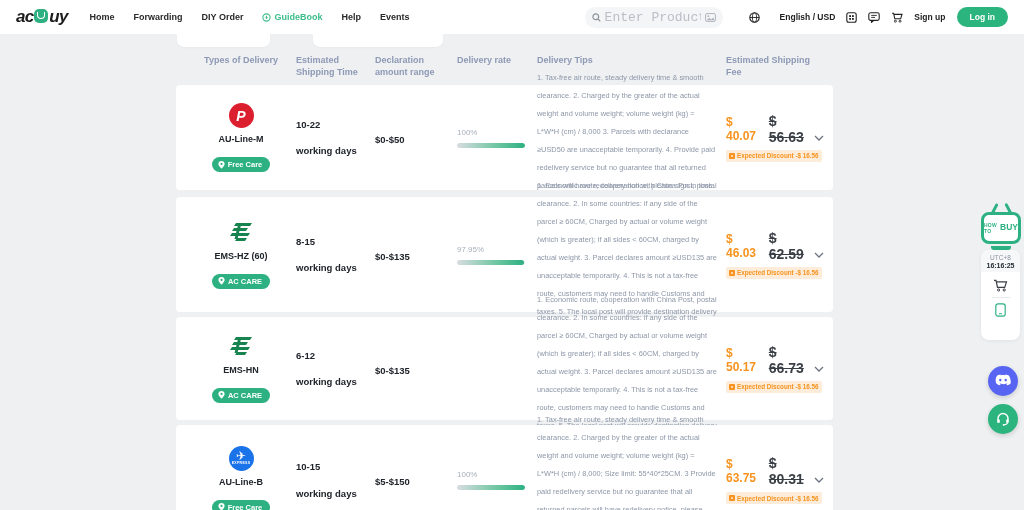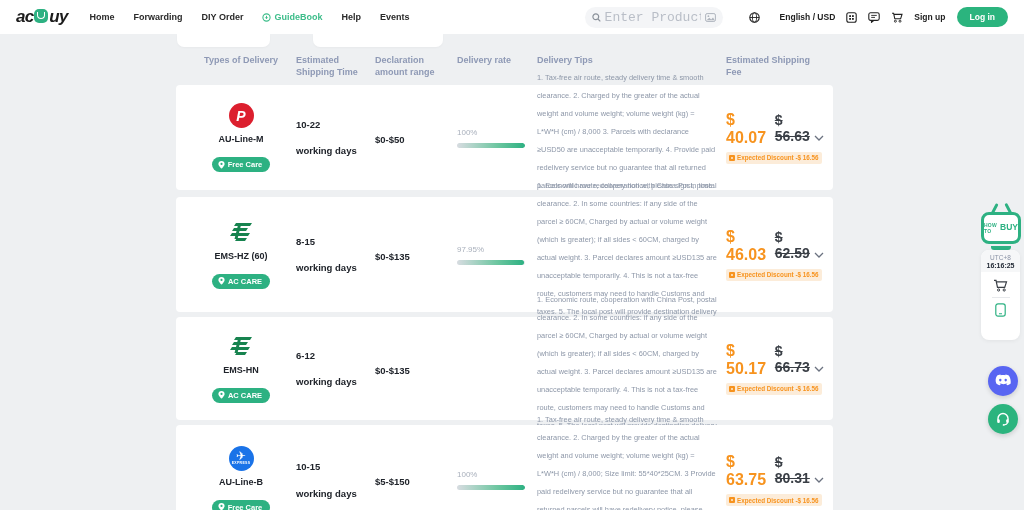--- a/index.html
+++ b/index.html
@@ -66,21 +66,21 @@
   .route-name { font-size:9px; font-weight:700; color:#20242b; margin-top:6px; }
   .care-badge { margin-top:13px; background:#2db182; color:#fff; font-size:7.5px; font-weight:700;
                 border-radius:9px; padding:3px 8px 3px 6px; display:flex; align-items:center; gap:3px; }
   .bold-cell { font-size:9.5px; font-weight:700; color:#20242b; line-height:1; }
   .time-unit { margin-top:17px; }
   .rate-label { font-size:8px; color:#a9b0bc; }
   .rate-track { margin-top:6px; width:68px; height:5px; background:#e8eaee; border-radius:3px; overflow:hidden; }
   .rate-fill { height:5px; border-radius:3px; background:linear-gradient(90deg,#d8dce1 0%,#6cc6a0 60%,#2db182 100%); }
   .tips { font-size:7.4px; color:#8d97a8; line-height:1.52; }
   .price-line { display:flex; align-items:baseline; gap:4px; }
-  .price { font-size:16px; font-weight:800; color:#f7931e; }
+  .price { font-size:12px; font-weight:800; color:#f7931e; }
   .orig-price { font-size:14px; font-weight:700; color:#3a3f46; text-decoration:line-through; }
   .disc-badge { margin-top:4px; background:#fcecd9; border-radius:2px; padding:2.5px 3px; display:inline-flex;
                 align-items:center; gap:2px; font-size:6.3px; color:#f7931e; font-weight:600; white-space:nowrap; }
   .disc-icon { width:6px; height:6px; background:#f7931e; border-radius:1px; display:inline-block; position:relative; }
   .disc-icon::after { content:""; position:absolute; left:2px; top:2px; width:2px; height:2px; background:#fcecd9; border-radius:50%; }
 
   
   .tv { position:absolute; right:3px; top:203px; width:40px; height:47px; }
   .tv .ant { position:absolute; width:2.5px; height:12px; background:#2db182; border-radius:2px; top:0; }
   .tv .ant.a1 { left:12px; transform:rotate(28deg); }

